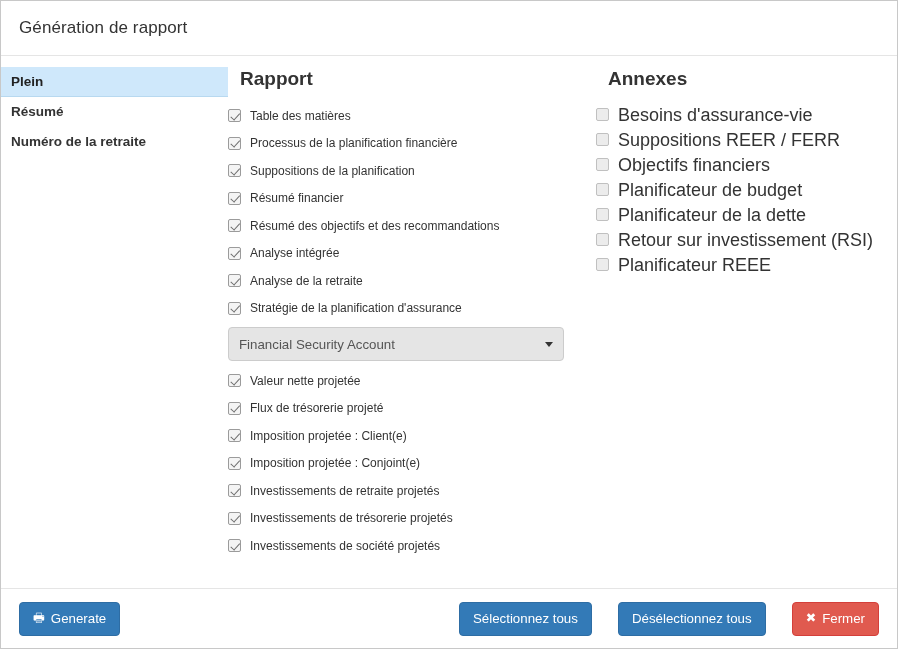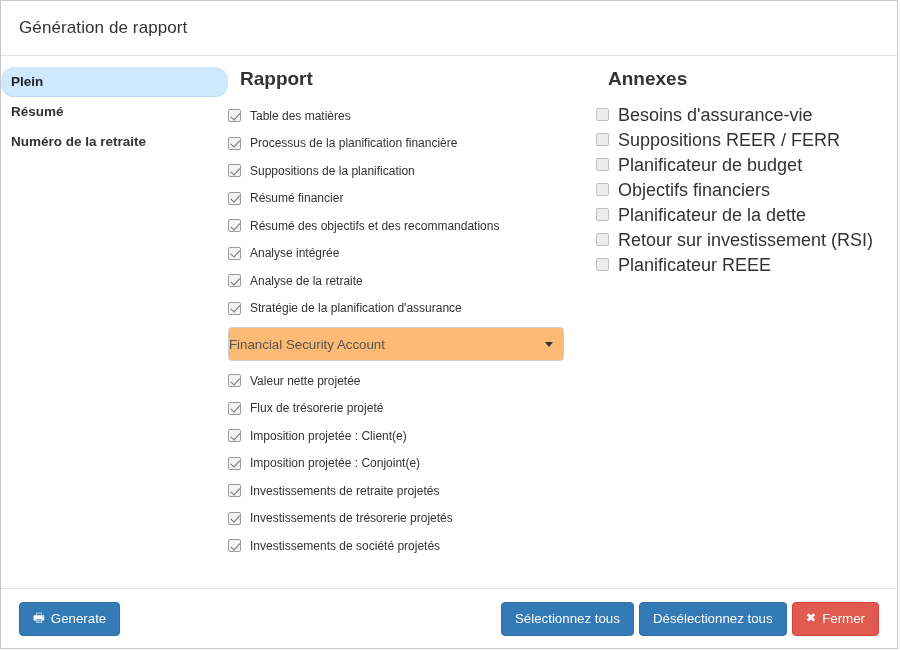--- a/index.html
+++ b/index.html
@@ -51,21 +51,20 @@
   }
   .nav-item {
     height: 30px;
     line-height: 30px;
     padding-left: 10px;
     font-size: 13.5px;
     color: #333333;
     font-weight: bold;
     cursor: pointer;
     box-sizing: border-box;
-    border-radius: 13px;
   }
   .nav-item.active {
     background: #cfe8fb;
     border-bottom: 1px solid #b8d9f0;
     color: #222222;
   }
   
   .col {
     box-sizing: border-box;
   }
@@ -125,24 +124,24 @@
   .label {
     line-height: 1;
   }
   .select-wrap {
     margin: 5px 0 6px 0;
     width: 336px;
     height: 34px;
     box-sizing: border-box;
     border: 1px solid #cccccc;
     border-radius: 4px;
-    background: #fdba74;
-    display: flex;
-    align-items: center;
-    padding: 0 0;
+    background: #e5e5e5;
+    display: flex;
+    align-items: center;
+    padding: 0 10px;
     position: relative;
     cursor: pointer;
   }
   .select-wrap .sel-text {
     font-size: 13.3px;
     color: #555555;
   }
   .caret {
     position: absolute;
     right: 10px;
@@ -183,21 +182,21 @@
   }
   .btn-primary {
     background: #337ab7;
     border-color: #2e6da4;
   }
   .btn-danger {
     background: #e05a4f;
     border-color: #d43f3a;
   }
   .spacer { flex: 1 1 auto; }
-  .btn + .btn { margin-left: 5px; }
+  .btn + .btn { margin-left: 26px; }
   .gly {
     margin-right: 6px;
     font-size: 12.5px;
     line-height: 1;
   }
 </style>
 </head>
 <body>
 
 <div class="modal">
@@ -297,25 +296,25 @@
       <div class="check-row annex">
         <span class="cb disabled"></span>
         <span class="label">Besoins d'assurance-vie</span>
       </div>
       <div class="check-row annex">
         <span class="cb disabled"></span>
         <span class="label">Suppositions REER / FERR</span>
       </div>
       <div class="check-row annex">
         <span class="cb disabled"></span>
+        <span class="label">Objectifs financiers</span>
+      </div>
+      <div class="check-row annex">
+        <span class="cb disabled"></span>
         <span class="label">Planificateur de budget</span>
-      </div>
-      <div class="check-row annex">
-        <span class="cb disabled"></span>
-        <span class="label">Objectifs financiers</span>
       </div>
       <div class="check-row annex">
         <span class="cb disabled"></span>
         <span class="label">Planificateur de la dette</span>
       </div>
       <div class="check-row annex">
         <span class="cb disabled"></span>
         <span class="label">Retour sur investissement (RSI)</span>
       </div>
       <div class="check-row annex">

